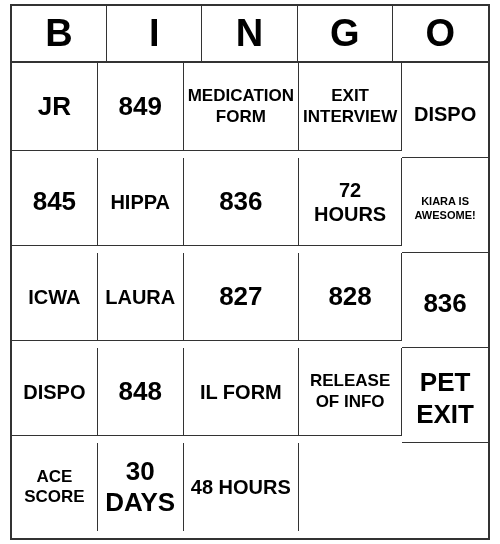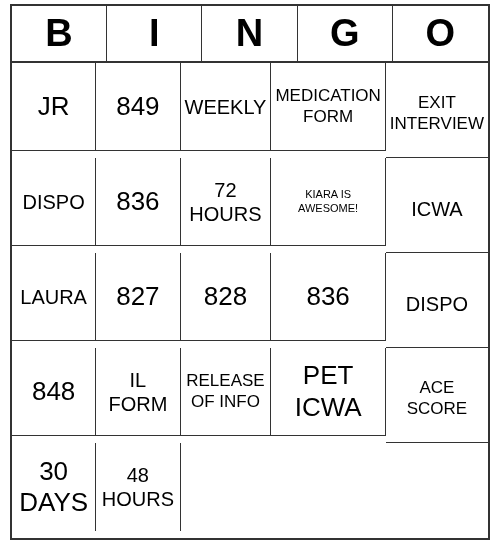--- a/index.html
+++ b/index.html
@@ -40,21 +40,21 @@
     .bingo-cell {
       border-right: 1px solid #333;
       border-bottom: 1px solid #333;
       display: flex;
       align-items: center;
       justify-content: center;
       text-align: center;
       height: 88px;
       padding: 4px;
       font-size: 18px;
-      font-weight: normal;
+      font-weight: bold;
       line-height: 1.2;
     }
     .bingo-cell:nth-child(5n) {
       border-right: none;
       margin-top: 7px;
     }
     .bingo-cell:nth-child(n+21) {
       border-bottom: none;
     }
     .bingo-cell.large-text {
@@ -77,34 +77,35 @@
   <div class="bingo-header">
   <div class="bingo-header-cell">B</div>
       <div class="bingo-header-cell">I</div>
       <div class="bingo-header-cell">N</div>
       <div class="bingo-header-cell">G</div>
       <div class="bingo-header-cell">O</div>
     </div>
   <div class="bingo-grid">
   <div class="bingo-cell large-text">JR</div>
       <div class="bingo-cell large-text">849</div>
-      <div class="bingo-cell medium-text">WEEKLY</div>
       <div class="bingo-cell small-text">MEDICATION FORM</div>
       <div class="bingo-cell small-text">EXIT INTERVIEW</div>
       <div class="bingo-cell medium-text">DISPO</div>
+      <div class="bingo-cell large-text">845</div>
+      <div class="bingo-cell medium-text">HIPPA</div>
       <div class="bingo-cell large-text">836</div>
       <div class="bingo-cell medium-text">72 HOURS</div>
       <div class="bingo-cell xsmall-text">KIARA IS AWESOME!</div>
       <div class="bingo-cell medium-text">ICWA</div>
       <div class="bingo-cell medium-text">LAURA</div>
       <div class="bingo-cell large-text">827</div>
       <div class="bingo-cell large-text">828</div>
       <div class="bingo-cell large-text">836</div>
       <div class="bingo-cell medium-text">DISPO</div>
       <div class="bingo-cell large-text">848</div>
       <div class="bingo-cell medium-text">IL FORM</div>
       <div class="bingo-cell small-text">RELEASE OF INFO</div>
-      <div class="bingo-cell large-text">PET ICWA</div>
+      <div class="bingo-cell large-text">PET EXIT</div>
       <div class="bingo-cell small-text">ACE SCORE</div>
       <div class="bingo-cell large-text">30 DAYS</div>
       <div class="bingo-cell medium-text">48 HOURS</div>
     </div>
 </div>
 
 </body></html>

